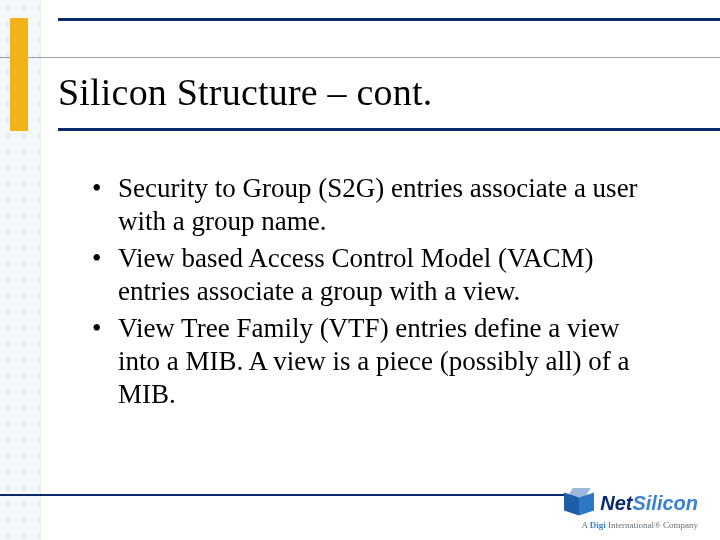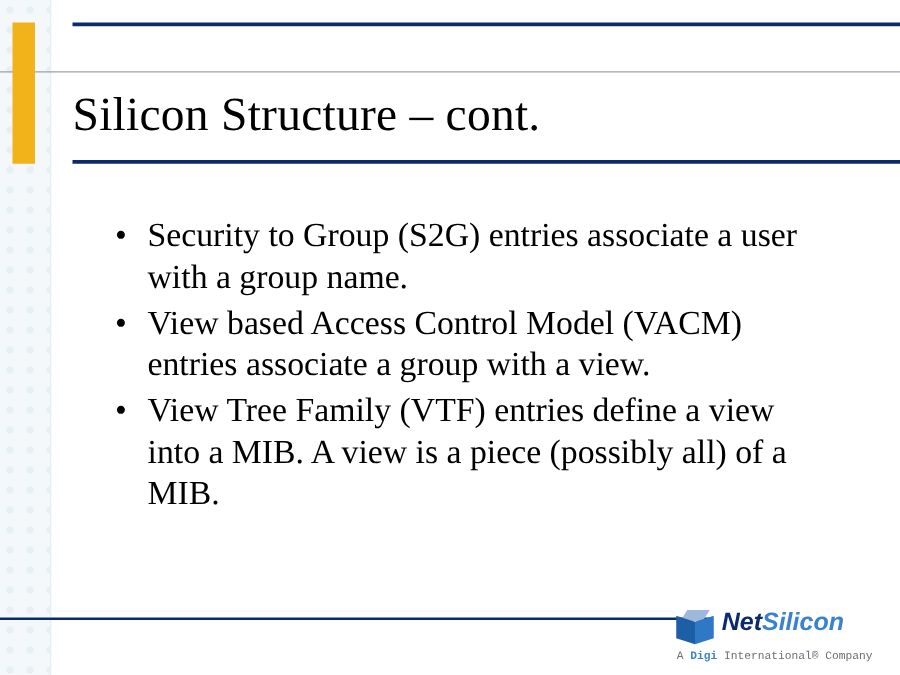--- a/index.html
+++ b/index.html
@@ -22,28 +22,28 @@
   .title{position:absolute;left:58px;top:70px;font-size:38px;letter-spacing:.2px}
 
   .bullets{position:absolute;left:80px;top:160px;right:40px;font-size:27px;line-height:1.22}
   .bullets ul{margin:12px;padding:0;list-style:none}
   .bullets li{position:relative;padding-left:26px;margin:0 0 4px 0}
   .bullets li::before{content:"•";position:absolute;left:0;top:0;font-size:27px}
 
   
   .footer-rule{position:absolute;left:0;right:150px;top:494px;height:2px;background:#0a2a6c}
   .logo{position:absolute;right:22px;bottom:10px;text-align:left}
-  .logo-row{display:flex;gap:6px}
+  .logo-row{display:flex;align-items:center;gap:6px}
   .cube{width:30px;height:30px;position:relative}
   .cube .top{position:absolute;left:6px;top:0;width:18px;height:9px;background:#9db8da;transform:skewX(-32deg)}
   .cube .left{position:absolute;left:0;top:7px;width:15px;height:18px;background:#1d5fa6;transform:skewY(18deg)}
   .cube .right{position:absolute;left:15px;top:7px;width:15px;height:18px;background:#2e78c6;transform:skewY(-18deg)}
   .logo-text{font-family:Arial,Helvetica,sans-serif;font-weight:700;font-style:italic;color:#0a2a6c;font-size:20px;line-height:1}
   .logo-text .silicon{color:#3a82cf}
-  .tagline{font-family:Liberation Mono, monospace;font-size:9px;color:#6a6f75;margin-top:2px;text-align:right}
+  .tagline{font-family:Liberation Serif, serif;font-size:9px;color:#6a6f75;margin-top:2px;text-align:right}
   .tagline .digi{color:#3a82cf;font-weight:700}
 </style>
 </head>
 <body>
 
 <div class="left-strip"></div>
 <div class="rule-top"></div>
 <div class="rule-thin"></div>
 <div class="gold"></div>
 

